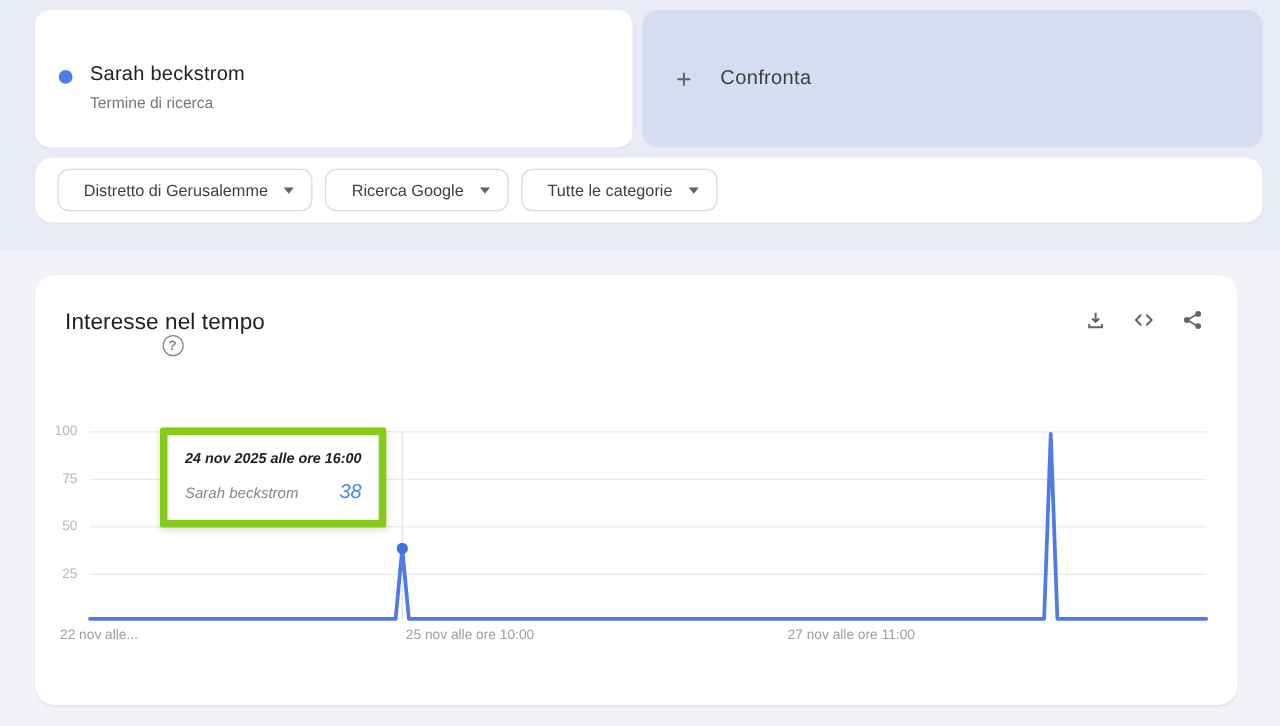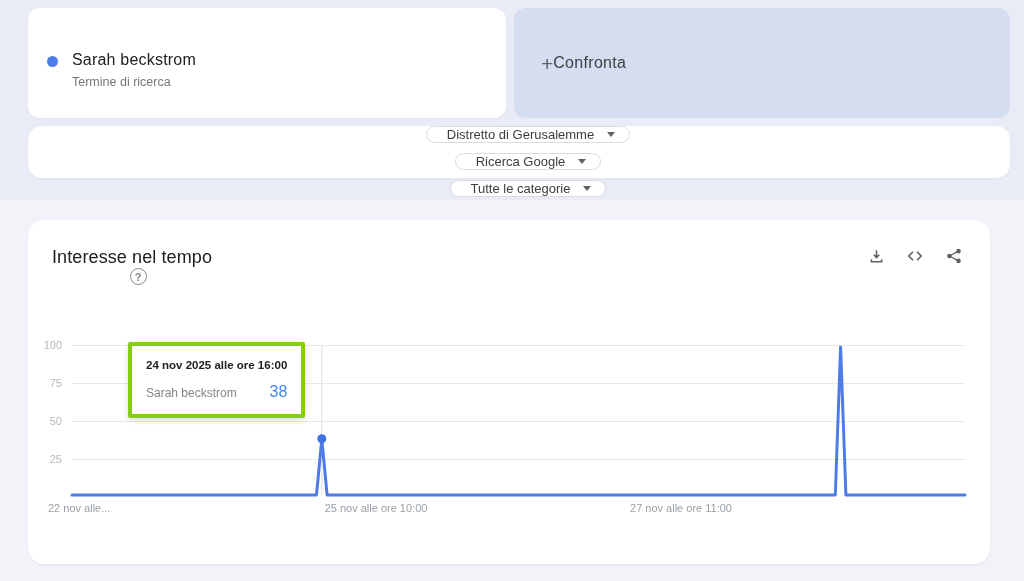--- a/index.html
+++ b/index.html
@@ -22,27 +22,27 @@
   .term-text { position:absolute; left:44px; top:43px; }
   .term-title { font-size:16px; letter-spacing:.2px; color:#202124; }
   .term-sub { font-size:12.5px; color:#73777c; margin-top:6px; }
 
   
   .compare-card {
     position:absolute; left:514px; top:8px; width:496px; height:110px;
     background:#d5ddf0; border-radius:12px; display:flex; align-items:center; cursor:pointer;
   }
   .plus-icon { margin-left:27px; font-size:21px; font-weight:400; color:#5f6368; line-height:1; }
-  .compare-label { font-size:16px; letter-spacing:.3px; color:#3c4043; }
+  .compare-label { margin-left:23px; font-size:16px; letter-spacing:.3px; color:#3c4043; }
 
   
   .filter-bar {
     position:absolute; left:28px; top:126px; width:982px; height:52px;
     background:#fff; border-radius:14px; box-shadow:0 1px 3px rgba(0,0,0,.04);
-    display:flex; align-items:center; padding-left:18px; gap:10px;flex-direction:column;
+    display:flex; align-items:center; padding-left:18px; gap:10px;
   }
   .pill {
     height:34px; border:1px solid #dadce0; border-radius:9px; background:#fff;
     display:flex; align-items:center; padding:0 14px 0 20px;
     font-size:13px; color:#3c4043; cursor:pointer; white-space:nowrap;
   }
   .caret {
     margin-left:13px; width:0; height:0;
     border-left:4px solid transparent; border-right:4px solid transparent;
     border-top:5px solid #5f6368;
@@ -69,23 +69,24 @@
   .g100{top:0} .g75{top:38px} .g50{top:76px} .g25{top:114px}
   .ytick { position:absolute; left:-42px; width:32px; text-align:right; font-size:11px; color:#b4b9be; }
   .y100{top:-6px} .y75{top:32px} .y50{top:70px} .y25{top:108px}
   .trend-svg { position:absolute; left:0; top:0; width:893px; height:152px; overflow:visible; }
   .xtick { position:absolute; top:157px; font-size:11px; color:#9aa0a6; white-space:nowrap; }
   .x0{left:-24px} .x1{left:304px; transform:translateX(-50%)} .x2{left:609px; transform:translateX(-50%)}
 
   
   .tooltip {
     position:absolute; left:100px; top:122px; z-index:5;
-    background:#fff; border:4px solid #84cc16; border-radius:2px;
+    background:#fff; border:6px solid #84cc16; border-radius:2px;
     box-shadow:0 2px 6px rgba(0,0,0,.14);
     padding:13px 14px 13px;
+    font-style:italic;
   }
   .tt-title { font-size:11.5px; font-weight:bold; color:#202124; white-space:nowrap; }
   .tt-row { display:flex; justify-content:space-between; align-items:baseline; margin-top:12px; gap:30px; }
   .tt-term { font-size:12px; color:#80868b; }
   .tt-value { font-size:16px; color:#4285f4; }
 </style>
 </head>
 <body>
 
 <div class="header-bg"></div>

